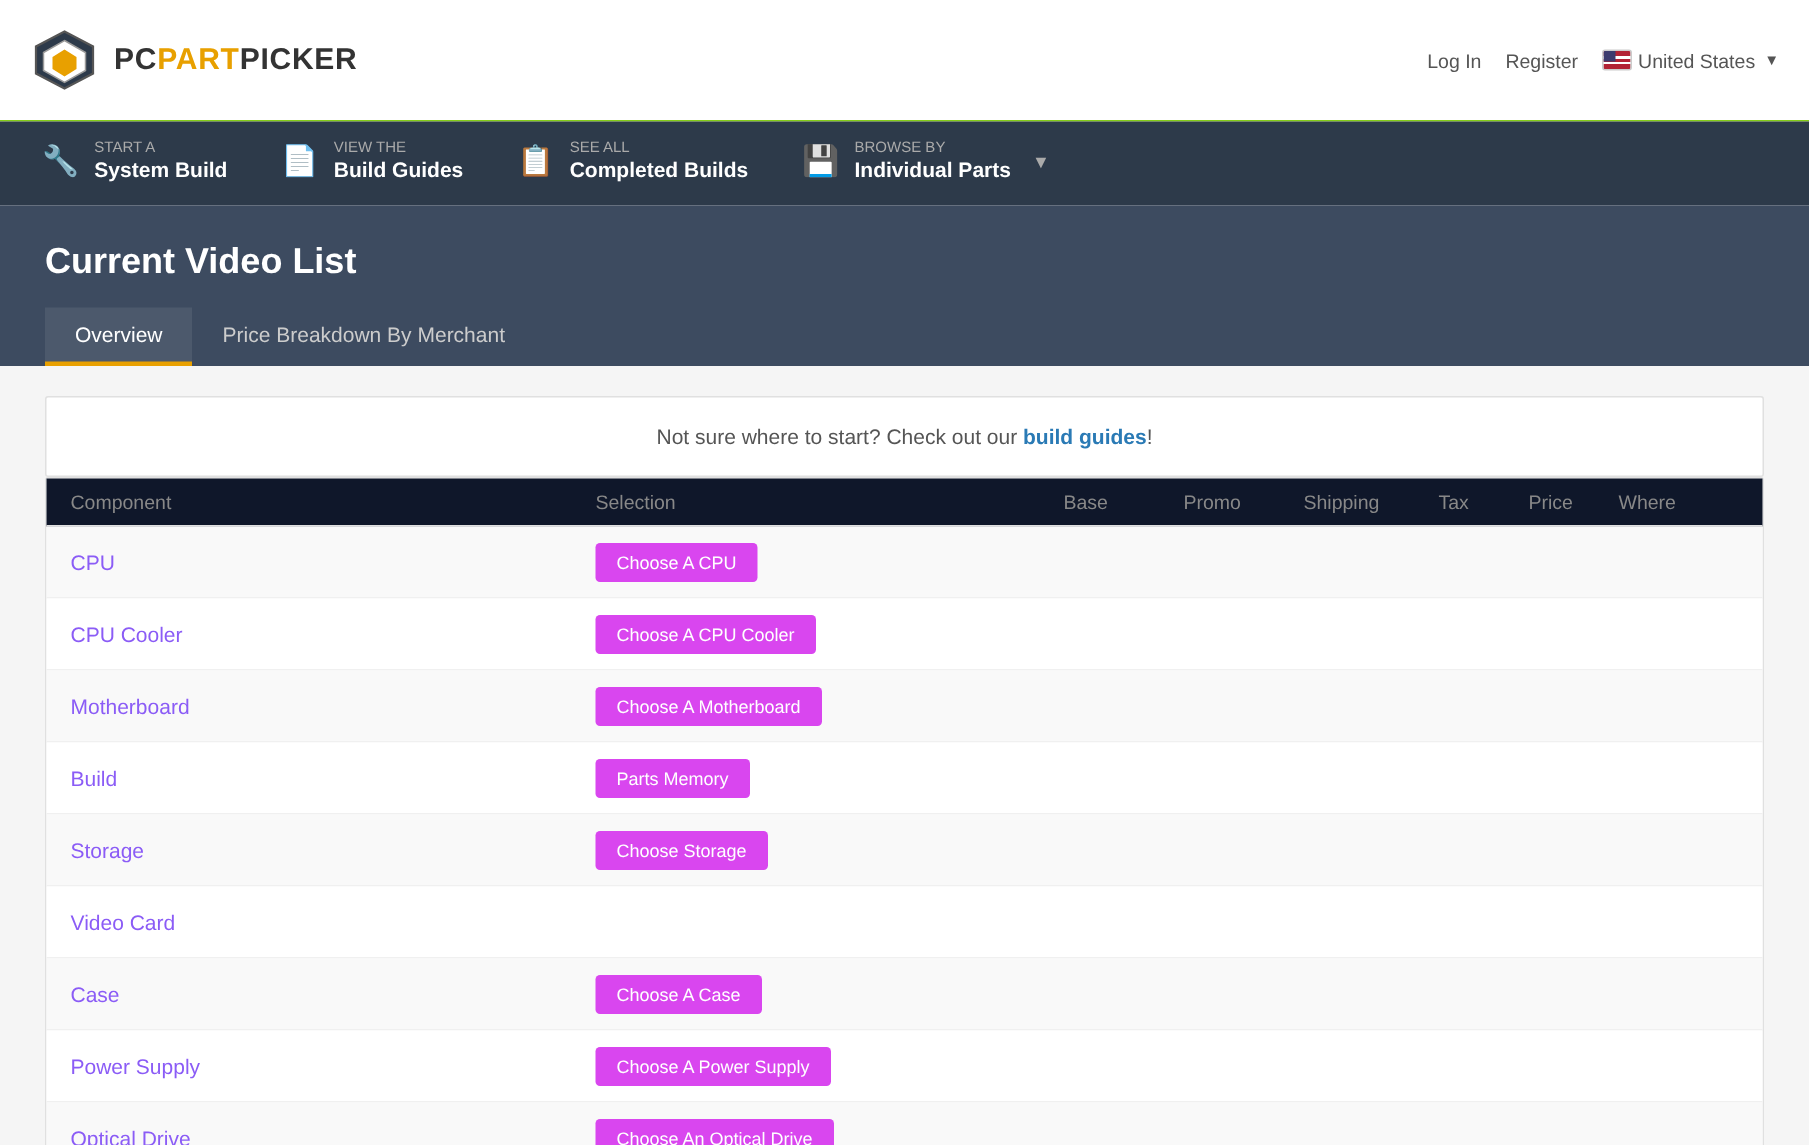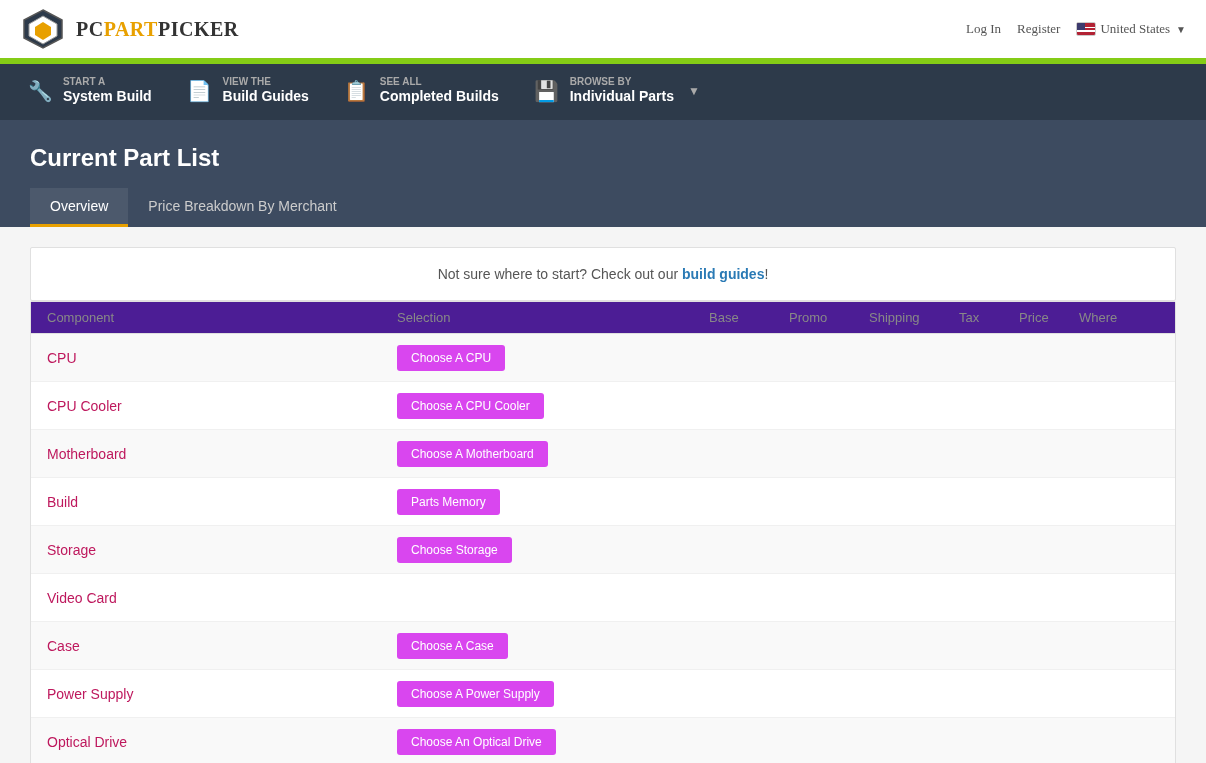--- a/index.html
+++ b/index.html
@@ -1,27 +1,26 @@
 <!DOCTYPE html>
 <html><head>
   <meta charset="utf-8">
   <style>
     * { margin: 0; padding: 0; box-sizing: border-box; }
     body { font-family: Arial, Helvetica, sans-serif; background: #f5f5f5; color: #333; font-size: 14px; }
 
     
     .header {
       background: #fff;
-      border-bottom: 6px solid #84cc16;
+      border-bottom: 1px solid #84cc16;
       display: flex;
       align-items: center;
       justify-content: space-between;
       padding: 0 20px;
-      height: 64px;
-      font-family: Liberation Serif, serif;
+      height: 81px;
     }
     .logo-area {
       display: flex;
       align-items: center;
       gap: 10px;
     }
     .logo-icon {
       width: 46px;
       height: 46px;
     }
@@ -78,21 +77,21 @@
     .nav-item {
       display: flex;
       align-items: center;
       padding: 0 18px;
       cursor: pointer;
       color: #ccc;
       text-decoration: none;
       gap: 10px;
       border-bottom: 3px solid transparent;
     }
-    .nav-item .nav-sub { font-size: 10px; text-transform: uppercase; color: #aaa; line-height: 1.2; font-weight: bold; }
+    .nav-item .nav-sub { font-size: 10px; text-transform: uppercase; color: #aaa; line-height: 1.2; }
     .nav-item .nav-main { font-size: 14px; font-weight: bold; color: #fff; line-height: 1.2; }
     .nav-icon {
       font-size: 20px;
       color: #aaa;
     }
     .nav-item.browse { display: flex; align-items: center; }
     .nav-item.browse .dropdown-arrow { color: #aaa; font-size: 12px; margin-left: 4px; }
 
     .navbar-right {
       margin-left: auto;
@@ -171,39 +170,39 @@
     .parts-table {
       background: #fff;
       border: 1px solid #e0e0e0;
       border-radius: 2px;
       width: 100%;
     }
     .table-header {
       display: grid;
       grid-template-columns: 350px 1fr 80px 80px 90px 60px 60px 80px;
       padding: 8px 16px;
-      background: #4c1d95;
+      background: #0f172a;
       border-bottom: 1px solid #e0e0e0;
       font-size: 13px;
       color: #888;
       font-weight: normal;
     }
     .table-row {
       display: grid;
       grid-template-columns: 350px 1fr 80px 80px 90px 60px 60px 80px;
       padding: 0 16px;
       border-bottom: 1px solid #f0f0f0;
       align-items: center;
       min-height: 48px;
     }
     .table-row:last-child { border-bottom: none; }
     .table-row:nth-child(even) { background: #f9f9f9; }
     .table-row:nth-child(odd) { background: #fff; }
     .component-name {
-      color: #be185d;
+      color: #8b5cf6;
       font-size: 14px;
       padding: 12px 0;
     }
     .choose-btn {
       display: inline-block;
       background: #d946ef;
       color: #fff;
       border: none;
       padding: 6px 14px;
       border-radius: 3px;
@@ -268,21 +267,21 @@
     <div>
       <div class="nav-sub">BROWSE BY</div>
       <div class="nav-main">Individual Parts</div>
     </div>
     <span class="dropdown-arrow">▼</span>
   </a>
 
 </nav>
 
 <div class="page-header">
-  <div class="page-title">Current Part List</div>
+  <div class="page-title">Current Video List</div>
   <div class="tabs">
     <div class="tab active">Overview</div>
     <div class="tab">Price Breakdown By Merchant</div>
   </div>
 </div>
 
 <div class="main">
 
   <div class="info-banner">
     <span>Not sure where to start? Check out our </span><a href="#">build guides</a><span>!</span>

